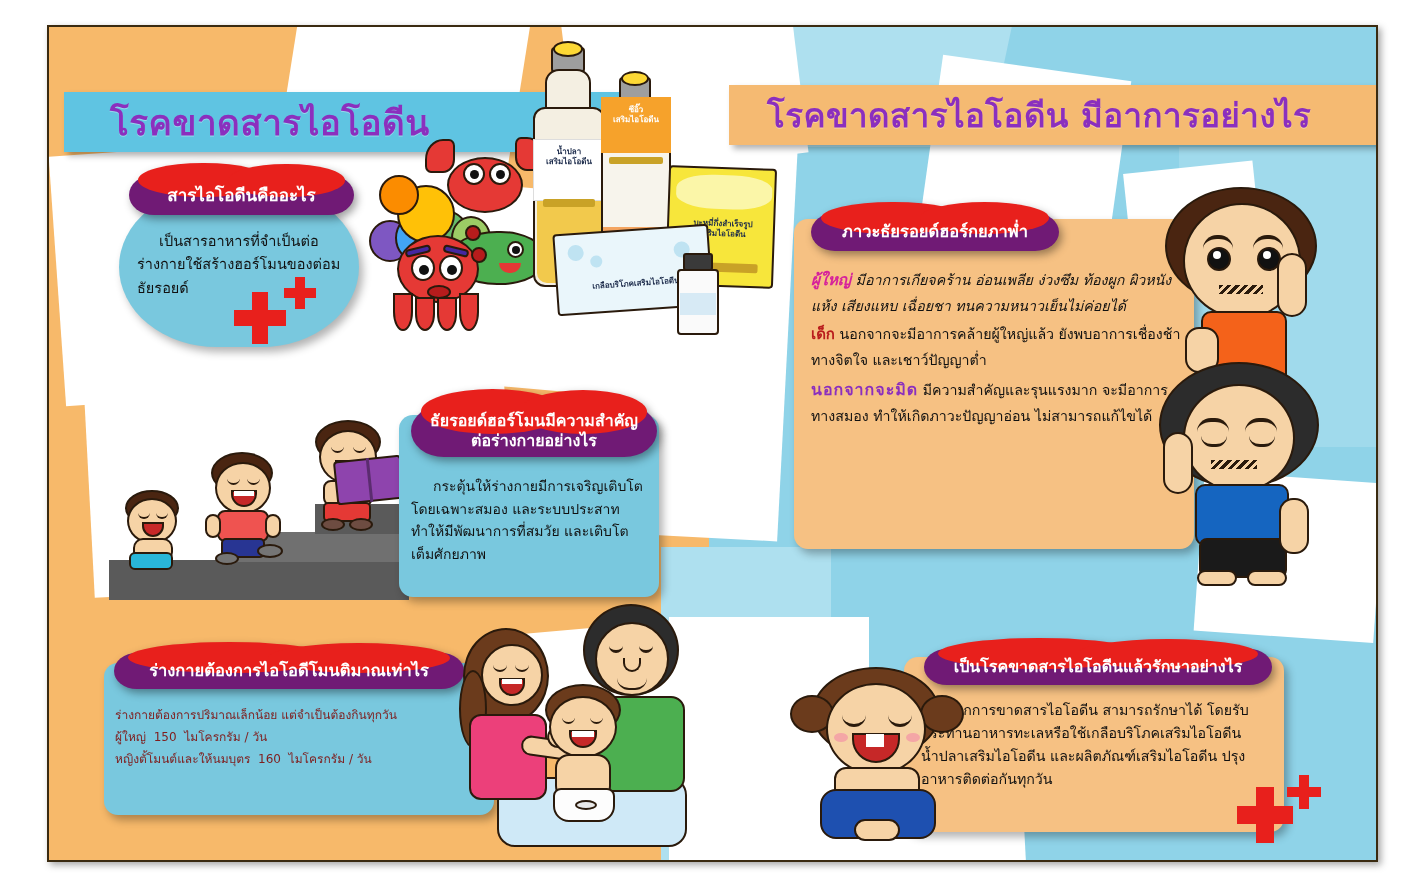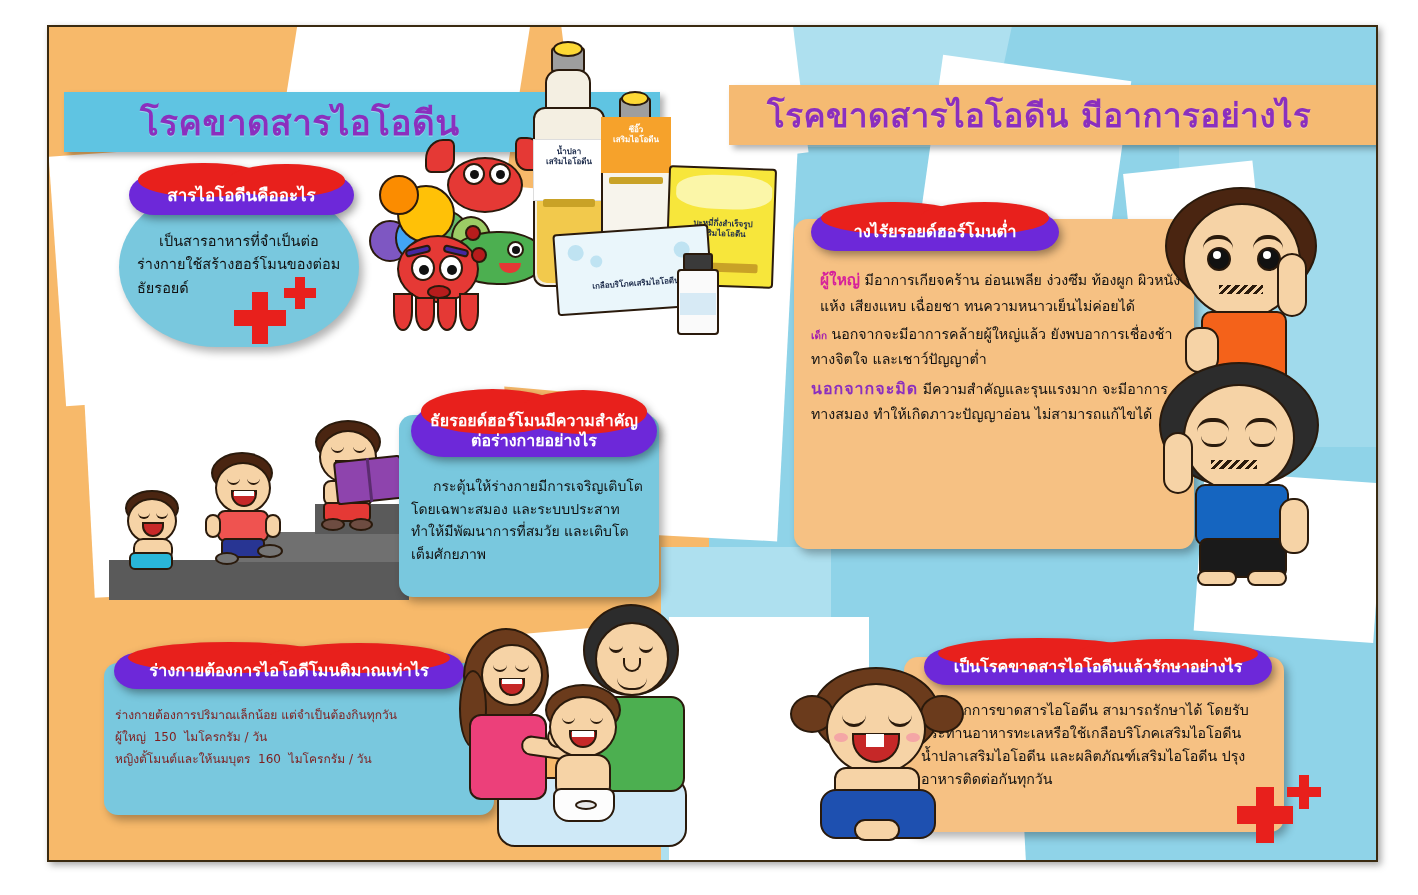--- a/index.html
+++ b/index.html
@@ -16,34 +16,34 @@
   .bg-orange{position:absolute;inset:0;background:#F7B96A;}
   .bg-blue-right{position:absolute;left:660px;top:0;width:667px;height:833px;background:#8FD3E8;}
   .bg-blue-pale{position:absolute;background:#AEE0EF;}
   .wshape{position:absolute;background:#ffffff;}
 
   
   .banner{position:absolute;display:flex;align-items:center;
           box-shadow:4px 4px 6px rgba(0,0,0,.30);}
   .banner span{font-weight:bold;color:#8B2FBE;letter-spacing:.5px;
                text-shadow:0 1px 0 rgba(255,255,255,.35);}
-  .banner-left{left:15px;top:65px;width:520px;height:60px;background:#5FC4E2;padding-left:76px;}
+  .banner-left{left:15px;top:65px;width:520px;height:60px;background:#5FC4E2;padding-left:46px;}
   .banner-left span{font-size:35px;}
   .banner-right{left:680px;top:58px;width:630px;height:60px;background:#F5BA72;padding-left:38px;}
   .banner-right span{font-size:33px;}
 
   
   .panel{position:absolute;box-shadow:4px 5px 8px rgba(0,0,0,.30);}
   .panel-blue{background:#79C8DE;}
   .panel-orange{background:#F6C183;}
   .panel-body{color:#111;line-height:1.62;}
 
   
   .cloud{position:absolute;display:flex;align-items:center;justify-content:center;
-         background:#6d28d9;border-radius:48px/38px;
+         background:#701a75;border-radius:48px/38px;
          filter:drop-shadow(3px 4px 4px rgba(0,0,0,.38));z-index:4;}
   .cloud::before,.cloud::after{content:"";position:absolute;background:#E8201C;border-radius:50%;}
   .cloud::before{width:58%;height:86%;left:4%;top:-30%;}
   .cloud::after{width:52%;height:84%;right:4%;top:-28%;}
   .cloud b{position:relative;z-index:2;color:#fff;font-weight:bold;text-align:center;
            line-height:1.22;padding:0 14px;}
 
   
   .cross{position:absolute;}
   .cross i{position:absolute;background:#E8201C;display:block;}
@@ -161,21 +161,21 @@
       <div class="ill out" style="left:4px;top:60px;width:72px;height:180px;background:#F4EFE2;border-radius:12px;"></div>
       <div class="ill" style="left:8px;top:130px;width:64px;height:106px;background:#F2C94C;border-radius:0 0 10px 10px;"></div>
       <div class="ill" style="left:4px;top:92px;width:72px;height:60px;background:#ffffff;border:1px solid #ddd;"></div>
       <div class="lbl" style="left:4px;top:100px;width:72px;">
         <span>น้ำปลา</span><br>
         <span>เสริมไอโอดีน</span>
       </div>
       <div class="ill" style="left:14px;top:152px;width:52px;height:8px;background:#C9A227;border-radius:2px;"></div>
     </div>
 
-    <div class="ill" style="left:110px;top:60px;width:80px;height:215px;">
+    <div class="ill" style="left:110px;top:40px;width:80px;height:215px;">
       <div class="ill out" style="left:20px;top:0;width:32px;height:24px;background:#9E9E9E;border-radius:4px;"></div>
       <div class="ill out rnd" style="left:22px;top:-6px;width:28px;height:15px;background:#FDD835;"></div>
       <div class="ill out" style="left:14px;top:20px;width:44px;height:44px;background:#F7F4EC;border-radius:14px 14px 0 0;"></div>
       <div class="ill out" style="left:2px;top:54px;width:70px;height:158px;background:#F7F4EC;border-radius:12px;"></div>
       <div class="ill" style="left:4px;top:150px;width:66px;height:58px;background:#F4A460;border-radius:0 0 10px 10px;"></div>
       <div class="ill" style="left:2px;top:20px;width:70px;height:56px;background:#F6A22B;"></div>
       <div class="lbl" style="left:2px;top:28px;width:70px;color:#fff;">
         <span>ซีอิ๊ว</span><br>
         <span>เสริมไอโอดีน</span>
       </div>
@@ -330,29 +330,29 @@
       <div class="ill out mouth" style="left:38px;top:46px;width:28px;height:18px;"></div>
       <div class="ill tooth" style="left:41px;top:47px;width:22px;height:6px;"></div>
       <div class="ill out sk" style="left:24px;top:70px;width:56px;height:46px;border-radius:14px;"></div>
       <div class="ill out" style="left:22px;top:104px;width:62px;height:34px;background:#FDFDFD;border-radius:8px 8px 16px 16px;"></div>
       <div class="ill out rnd" style="left:44px;top:116px;width:22px;height:10px;background:#E9E9E9;"></div>
     </div>
   </div>
 
   <div class="panel panel-orange" style="left:745px;top:192px;width:400px;height:330px;border-radius:14px;"></div>
   <div class="cloud" style="left:762px;top:186px;width:248px;height:38px;">
-    <b style="font-size:16.5px;">างไรัยรอยด์ฮอร์โมนต่ำ</b>
+    <b style="font-size:16.5px;">ภาวะธัยรอยด์ฮอร์กยภาพ่ำ</b>
   </div>
   <div style="position:absolute;left:762px;top:240px;width:372px;font-size:14.2px;line-height:1.72;z-index:3;color:#111;">
-    <p style="margin:0 0 4px 9px;">
+    <p style="margin:0 0 4px 0;font-style:italic;">
       <b style="color:#D6219B;font-size:15.5px;">ผู้ใหญ่</b>
       <span>มีอาการเกียจคร้าน อ่อนเพลีย ง่วงซึม ท้องผูก ผิวหนังแห้ง เสียงแหบ เฉื่อยชา ทนความหนาวเย็นไม่ค่อยได้</span>
     </p>
     <p style="margin:0 0 4px 0;">
-      <b style="color:#a21caf;font-size:10px;">เด็ก</b>
+      <b style="color:#b91c1c;font-size:15px;">เด็ก</b>
       <span>นอกจากจะมีอาการคล้ายผู้ใหญ่แล้ว ยังพบอาการเชื่องช้าทางจิตใจ และเชาว์ปัญญาต่ำ</span>
     </p>
     <p style="margin:0;">
       <b style="color:#8B2FBE;font-size:16px;letter-spacing:1px;">นอกจากจะมิด</b>
       <span>มีความสำคัญและรุนแรงมาก จะมีอาการทางสมอง ทำให้เกิดภาวะปัญญาอ่อน ไม่สามารถแก้ไขได้</span>
     </p>
   </div>
 
   <div class="ill" style="left:1090px;top:160px;width:230px;height:400px;z-index:4;">
 

